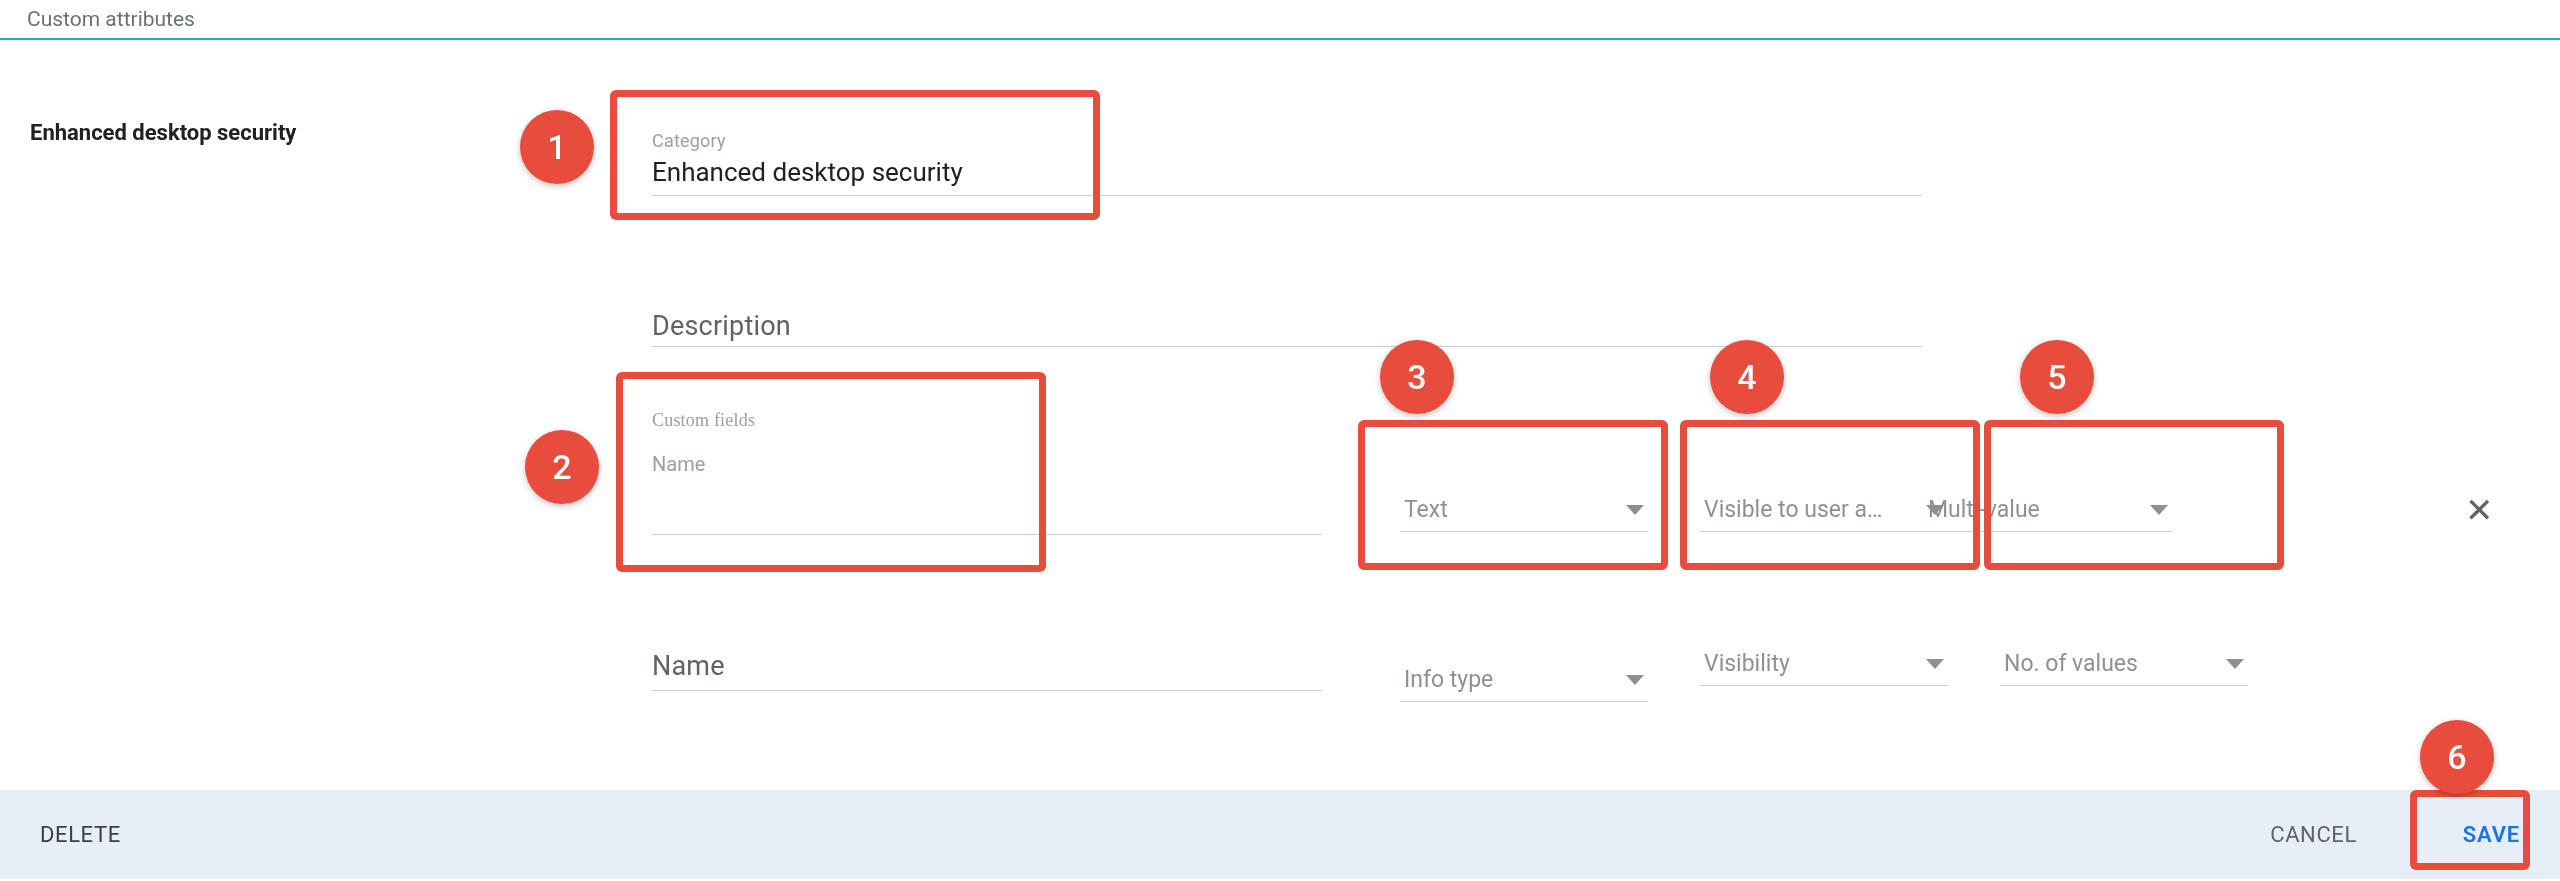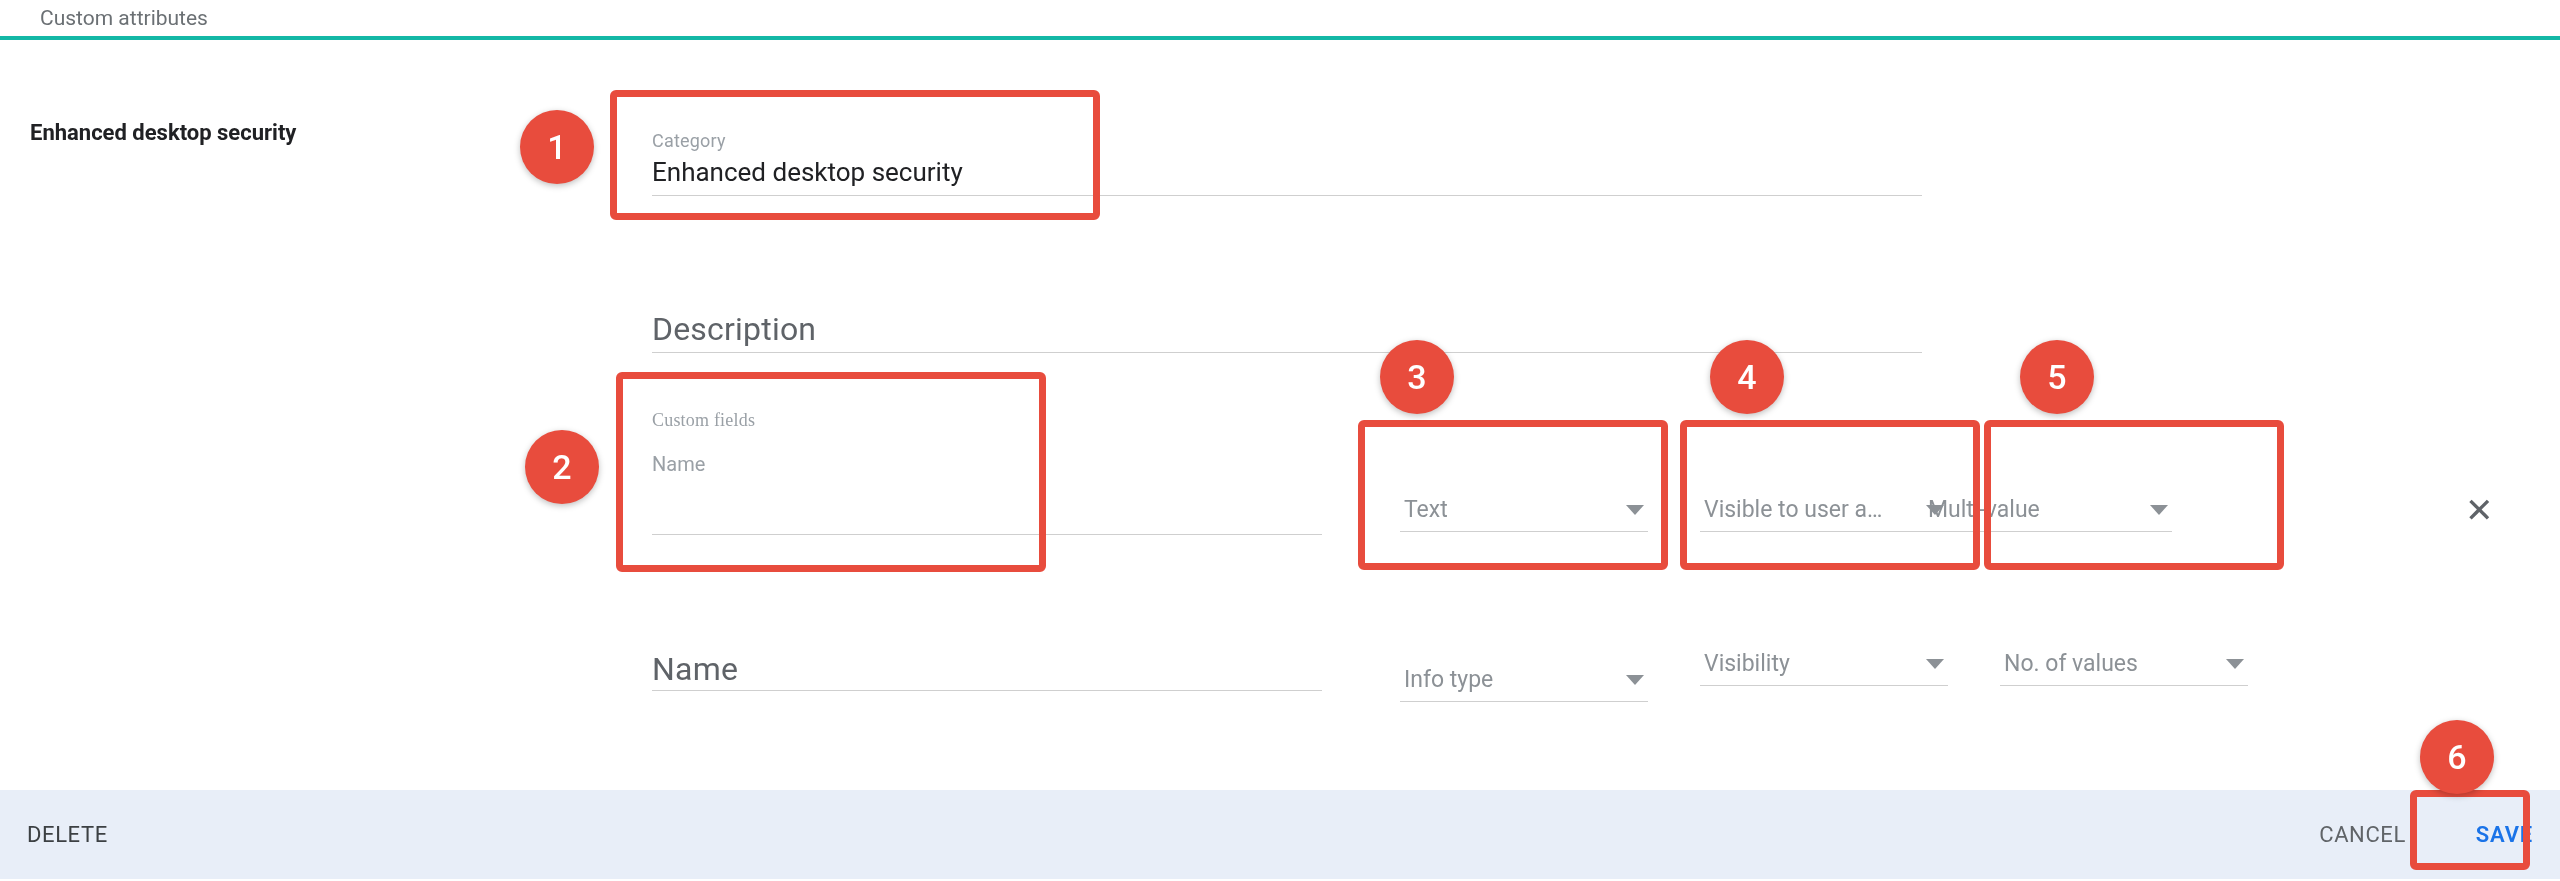--- a/index.html
+++ b/index.html
@@ -1,39 +1,39 @@
 <!DOCTYPE html>
 <html><head>
 <meta charset="utf-8">
 <style>
   * { box-sizing: border-box; margin: 0; padding: 0; }
   html, body { width: 2560px; height: 881px; font-family: "Roboto", "Helvetica Neue", Arial, sans-serif; font-size: 22px; color: #202124; background: #fff; }
   .wrap { position: relative; width: 100%; height: 100%; }
 
   .row-top {
     height: 40px;
-    border-bottom: 4px solid #14b8a6;
-    padding-left: 40px;
+    border-bottom: 2px solid #14b8a6;
+    padding-left: 27px;
     display: flex;
     align-items: center;
     color: #6b7074;
     font-size: 21px;
   }
 
   .side-title {
     position: absolute;
     left: 30px;
     top: 120px;
     font-weight: 700;
     font-size: 22px;
   }
 
   .field-block { position: relative; }
   .small-label { font-size: 18px; color: #9aa0a6; letter-spacing: .2px; }
-  .big-label   { font-size: 32px; color: #5f6368; letter-spacing: .2px; }
+  .big-label   { font-size: 27px; color: #5f6368; letter-spacing: .2px; }
   .field-value { font-size: 26px; color: #202124; padding-top: 6px; }
   .underline   { border-bottom: 1px solid #cfcfcf; width: 1270px; }
 
   
   .dd {
     position: absolute;
     display: flex;
     align-items: center;
     justify-content: space-between;
     color: #8c9196;
@@ -62,21 +62,22 @@
 
   
   .footer {
     position: absolute;
     left: 0; right: 0;
     top: 790px;
     height: 89px;
     background: #e8eef8;
     display: flex;
     align-items: center;
-    padding: 0 27px;
+    padding: 0 40px;
+    gap: 36px;
   }
   .footer .delete { color: #3c4043; font-size: 22px; letter-spacing: .6px; cursor: pointer; }
   .footer .spacer { flex: 1; }
   .footer .cancel { color: #606468; font-size: 22px; letter-spacing: .6px; cursor: pointer; margin-right: 70px; }
   .footer .save   { color: #1a73e8; font-size: 22px; font-weight: 600; letter-spacing: .8px; cursor: pointer; }
 
   
   .hl {
     position: absolute;
     border: 7px solid #e84c3d;

